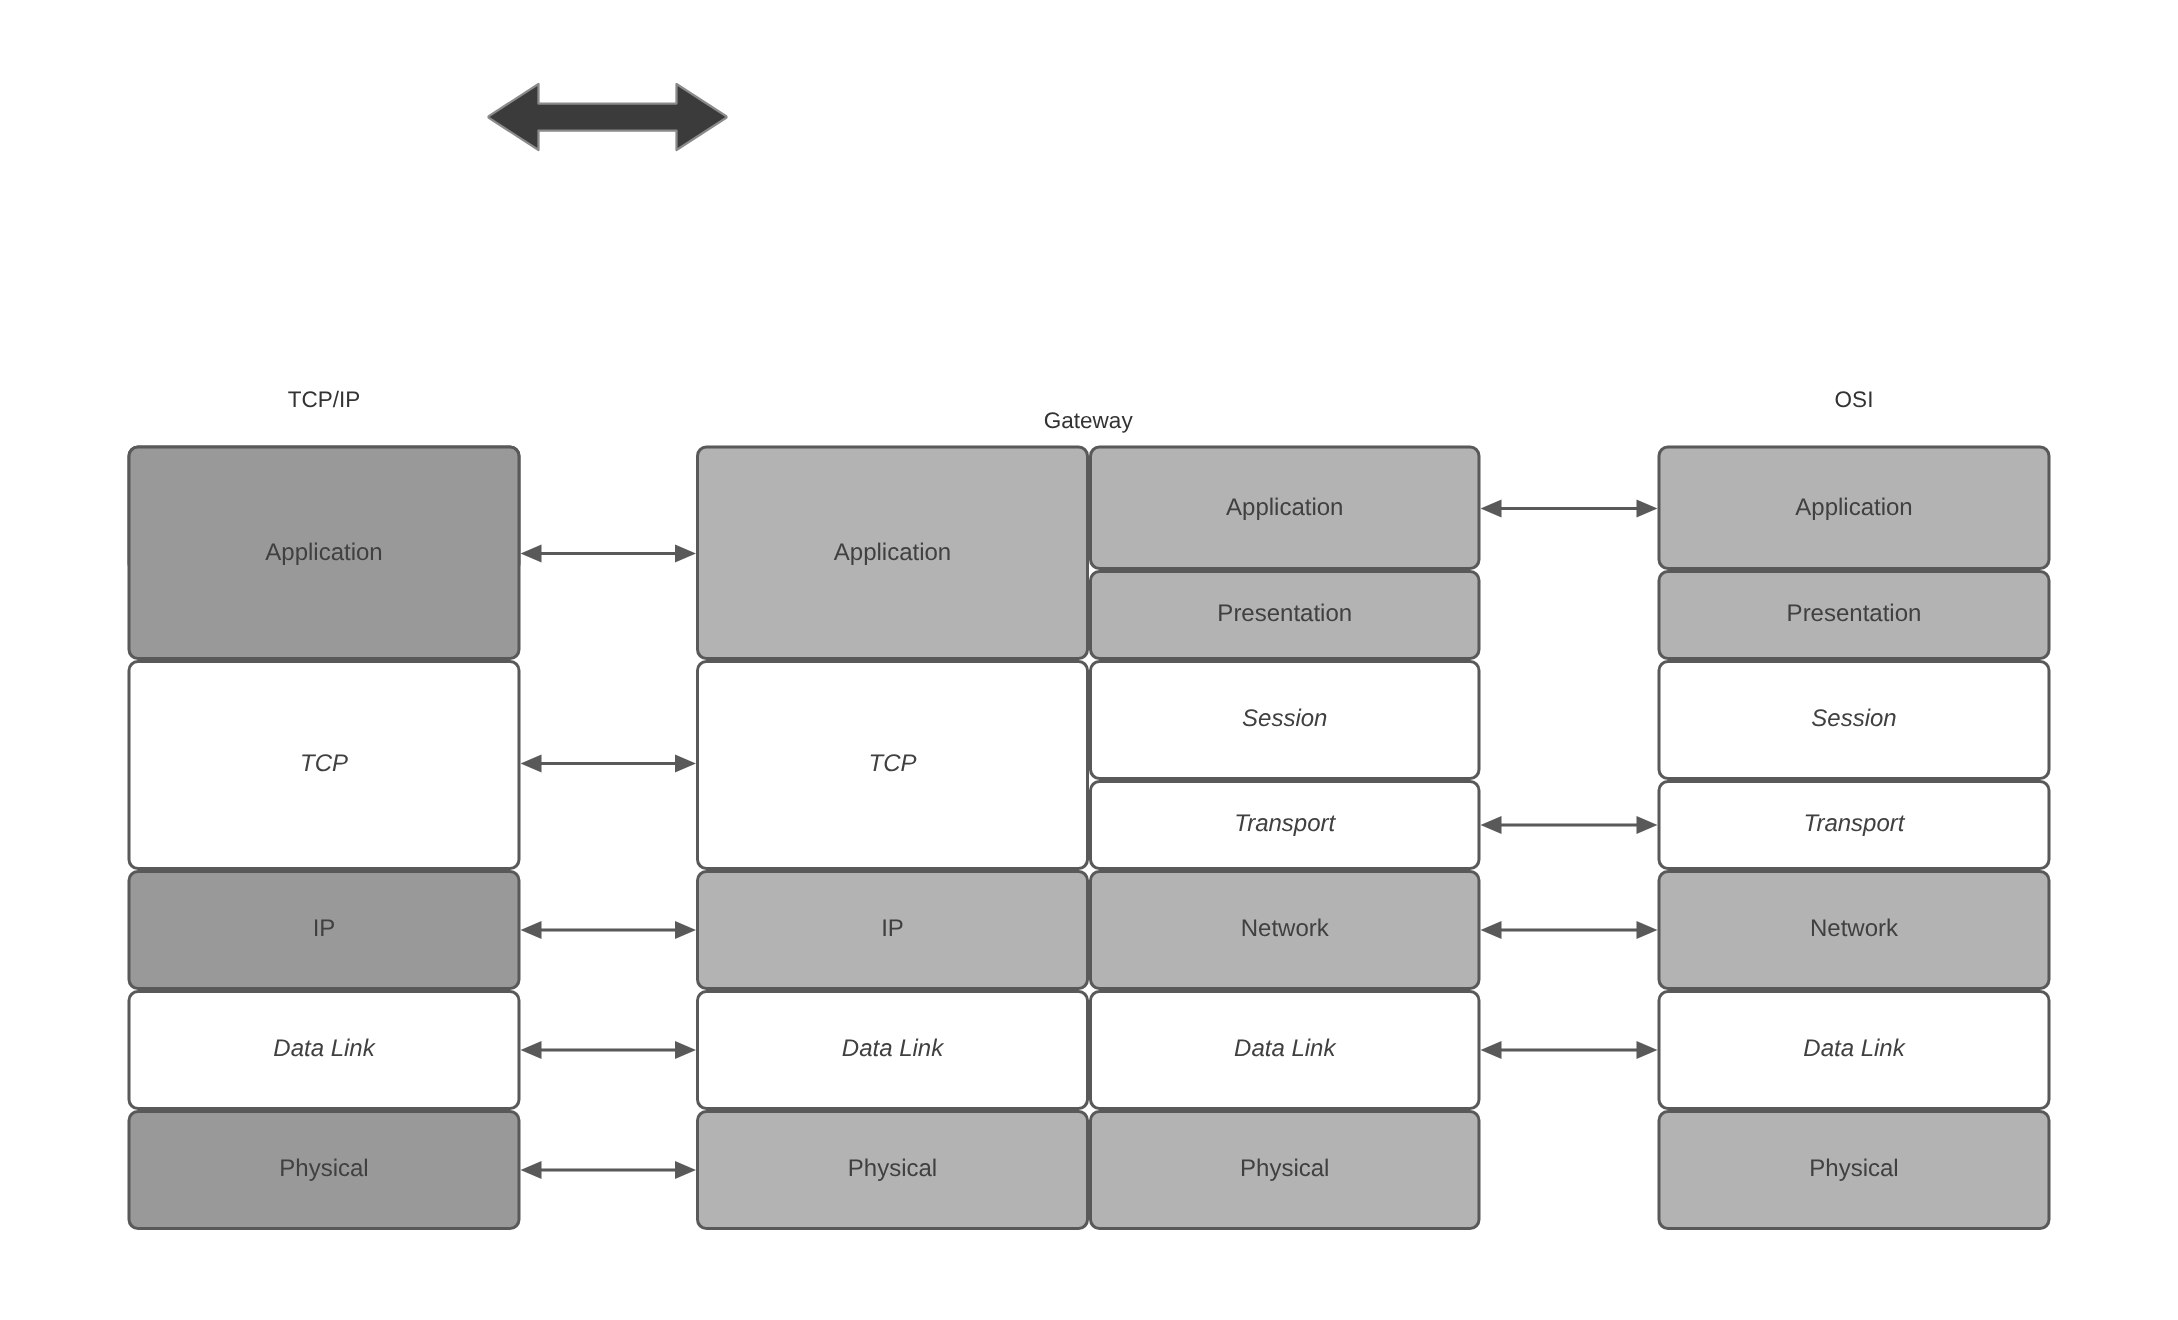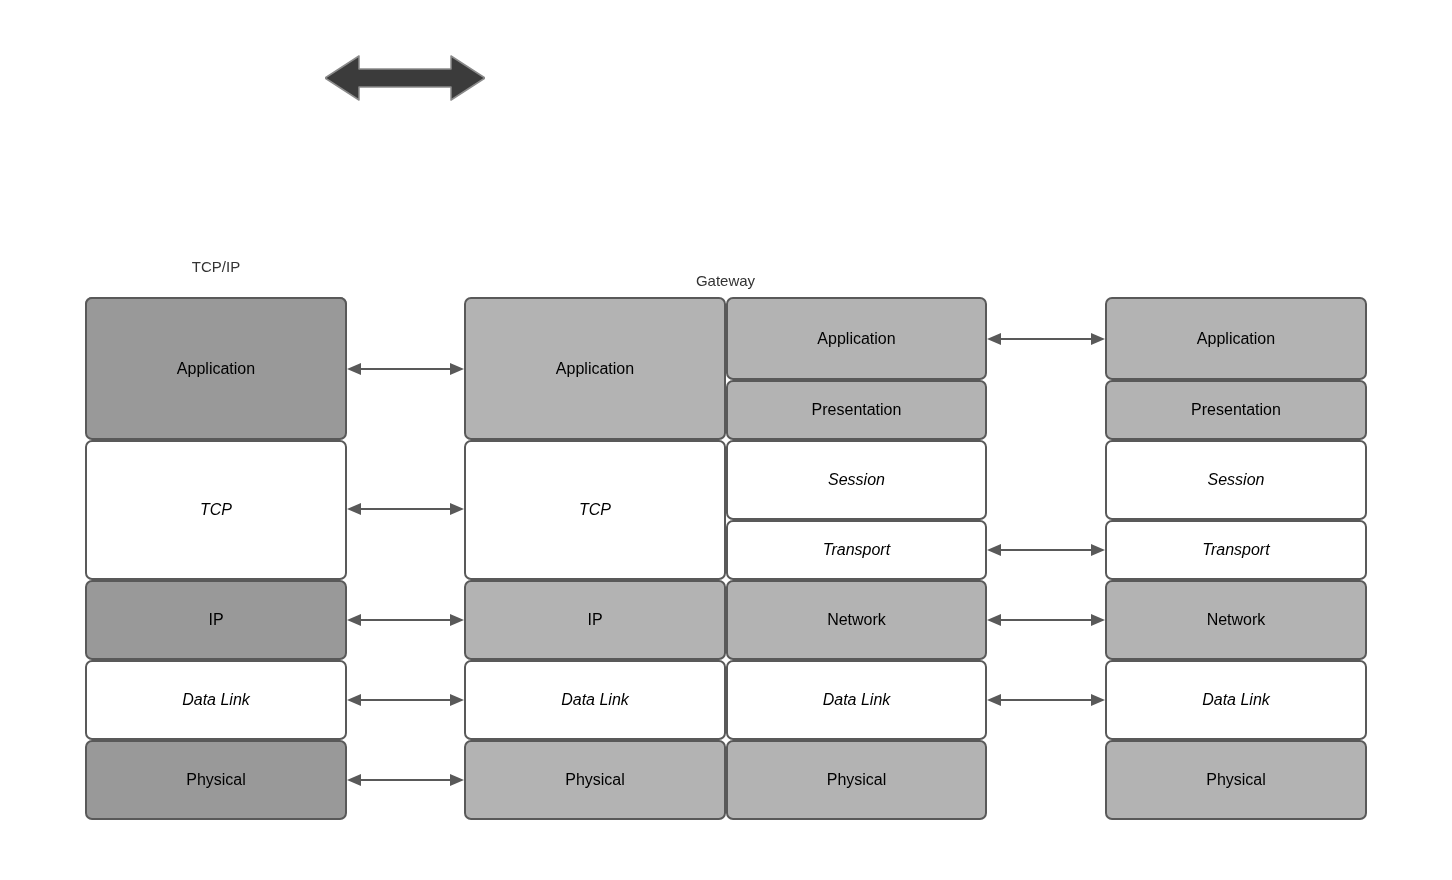--- a/index.html
+++ b/index.html
@@ -43,21 +43,21 @@
   .layer-box {
     position: absolute;
     box-sizing: border-box;
     border: 2px solid #595959;
     border-radius: 7px;
     display: flex;
     align-items: center;
     justify-content: center;
     font-size: 16px;
     line-height: 20px;
-    color: #000000;
+    color: #404040;
     white-space: nowrap;
   }
   .fill-dark  { background: #999999; }
   .fill-mid   { background: #b3b3b3; }
   .fill-white { background: #ffffff; font-style: italic; }
 
   
   .conn {
     position: absolute;
     height: 22px;
@@ -72,20 +72,21 @@
   <div class="big-arrow">
     <svg width="160" height="52" viewBox="0 0 160 52" xmlns="http://www.w3.org/2000/svg">
       <polygon points="0,26 34,4 34,17 126,17 126,4 160,26 126,48 126,35 34,35 34,48" fill="#3b3b3b" stroke="#8a8a8a" stroke-width="1.5" stroke-linejoin="round"></polygon>
     </svg>
   </div>
 
   <div class="col-title" style="left:85px;  top:256px; width:262px;">TCP/IP</div>
 
   <div class="col-title" style="left:464px; top:270px; width:523px;">Gateway</div>
 
+  <div class="col-title" style="left:1105px; top:256px; width:262px;">OSI</div>
 
   <div class="layer-box fill-dark" style="left:85px; top:297px;  width:262px; height:86px;">Application</div>
   <div class="layer-box fill-white" style="left:85px; top:440px;  width:262px; height:140px;">TCP</div>
   <div class="layer-box fill-dark" style="left:85px; top:580px;  width:262px; height:80px;">IP</div>
   <div class="layer-box fill-white" style="left:85px; top:660px;  width:262px; height:80px;">Data Link</div>
   <div class="layer-box fill-dark" style="left:85px; top:740px;  width:262px; height:80px;">Physical</div>
 
   <div class="layer-box fill-dark" style="left:85px; top:297px;  width:262px; height:143px;">Application</div>
 
   <div class="layer-box fill-mid" style="left:464px; top:297px; width:262px; height:143px;">Application</div>

